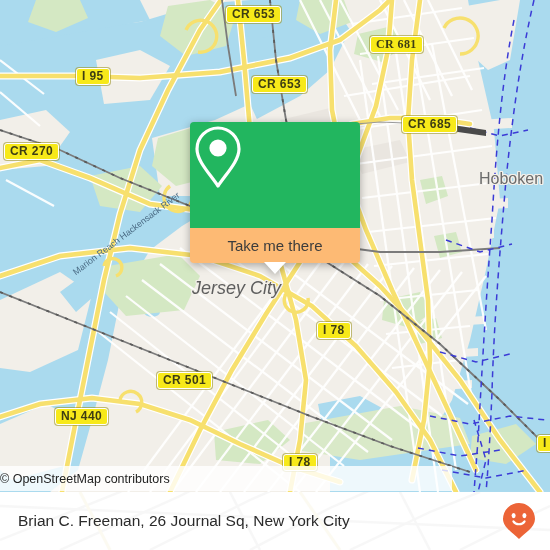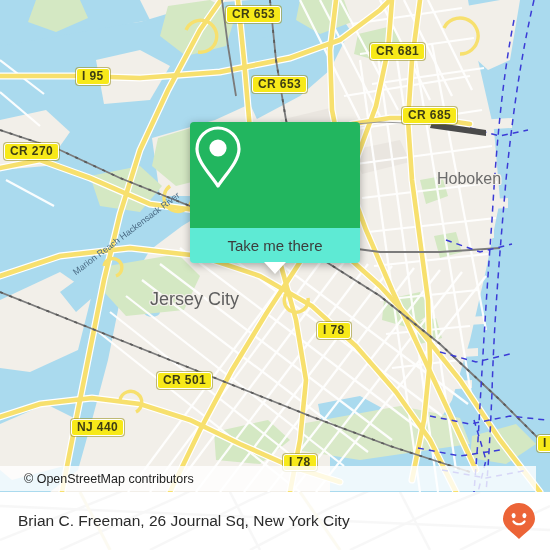--- a/index.html
+++ b/index.html
@@ -34,20 +34,21 @@
   
   .place{
     position:absolute;
     color:#6b6b6b;
     font-size:16px;
     white-space:nowrap;
     text-shadow:
       1.3px 0 0 #f2efe9, -1.3px 0 0 #f2efe9, 0 1.3px 0 #f2efe9, 0 -1.3px 0 #f2efe9,
       1px 1px 0 #f2efe9, -1px 1px 0 #f2efe9, 1px -1px 0 #f2efe9, -1px -1px 0 #f2efe9;
     font-family:"Liberation Sans", sans-serif;
+    margin-left:42px;
   }
   .place.big{font-size:18px;color:#5e5e5e;}
 
   .waterlabel{
     position:absolute;
     color:#4a6b84;
     font-size:9px;
     white-space:nowrap;
     font-family:"Liberation Sans", sans-serif;
     transform-origin:0 50%;
@@ -56,39 +57,39 @@
   
   .popup{
     position:absolute;left:190px;top:122px;width:170px;
     filter:drop-shadow(0 2px 4px rgba(0,0,0,.32));
   }
   .popup-top{
     background:#22b65f;height:106px;border-radius:4px 4px 0 0;
     display:flex;align-items:center;justify-content:center;
   }
   .popup-bottom{
-    background:#5eead4;height:35px;border-radius:0 0 4px 4px;
+    background:#fdba74;height:35px;border-radius:0 0 4px 4px;
     display:flex;align-items:center;justify-content:center;
     color:#3c3c3c;font-size:15px;
     font-family:"Liberation Sans", sans-serif;
   }
   .popup-tail{
     position:absolute;left:50%;bottom:-11px;margin-left:-11px;
     width:0;height:0;
     border-left:11px solid transparent;
     border-right:11px solid transparent;
     border-top:12px solid #ffffff;
   }
 
   
   .attrib{
-    position:absolute;left:0;top:466px;width:536px;height:25px;
+    position:absolute;left:0;top:466px;width:452px;height:25px;
     background:rgba(255,255,255,.80);
     display:flex;align-items:center;
-    color:#222;font-size:12.5px;padding-left:24px;box-sizing:border-box;
+    color:#222;font-size:12.5px;padding-left:0;box-sizing:border-box;
     font-family:"Liberation Sans", sans-serif;
   }
 
   
   .footer{
     position:absolute;left:0;top:492px;width:550px;height:58px;
     background:#ffffff;overflow:hidden;
   }
   .footer-wm{position:absolute;left:0;top:-492px;opacity:.11;}
   .footer-inner{
@@ -279,33 +280,33 @@
         </g>
 
         <g stroke="#9a9a9a" stroke-width="1.2" fill="none">
           <path d="M332,126 L380,122 L430,124"></path>
         </g>
         <path d="M432,122 L486,130 L486,136 L430,128 Z" fill="#4a4a4a"></path>
       </g>
     </svg>
 
     <div class="place" style="left:437px;top:170px;">Hoboken</div>
-    <div class="place big" style="left:150px;top:289px;">Jersey City</div>
+    <div class="place big" style="left:150px;top:278px;font-style:italic;">Jersey City</div>
 
     <div class="waterlabel" style="left:74px;top:268px;transform:rotate(-37deg);">Marion Reach Hackensack River</div>
 
     <div class="shield" style="left:226px;top:6px;">CR 653</div>
-    <div class="shield" style="left:370px;top:43px;">CR 681</div>
+    <div class="shield" style="left:370px;top:36px;font-family:Liberation Serif, serif;">CR 681</div>
     <div class="shield" style="left:76px;top:68px;">I 95</div>
     <div class="shield" style="left:252px;top:76px;">CR 653</div>
-    <div class="shield" style="left:402px;top:107px;">CR 685</div>
+    <div class="shield" style="left:402px;top:116px;">CR 685</div>
     <div class="shield" style="left:4px;top:143px;">CR 270</div>
     <div class="shield" style="left:317px;top:322px;">I 78</div>
     <div class="shield" style="left:157px;top:372px;">CR 501</div>
-    <div class="shield" style="left:55px;top:419px;margin-left:16px;">NJ 440</div>
+    <div class="shield" style="left:55px;top:408px;">NJ 440</div>
     <div class="shield" style="left:283px;top:454px;">I 78</div>
     <div class="shield" style="left:537px;top:435px;">I 78</div>
 
     <div class="popup">
       <div class="popup-top">
         <svg width="56" height="70" viewBox="0 0 56 70">
           <path d="M28 6 C16.4 6 7 15.4 7 27 C7 39 20 52 28 64 C36 52 49 39 49 27 C49 15.4 39.6 6 28 6 Z" fill="none" stroke="#ffffff" stroke-width="3.2" stroke-linejoin="round"></path>
           <circle cx="28" cy="26" r="8.6" fill="#ffffff"></circle>
         </svg>
       </div>

